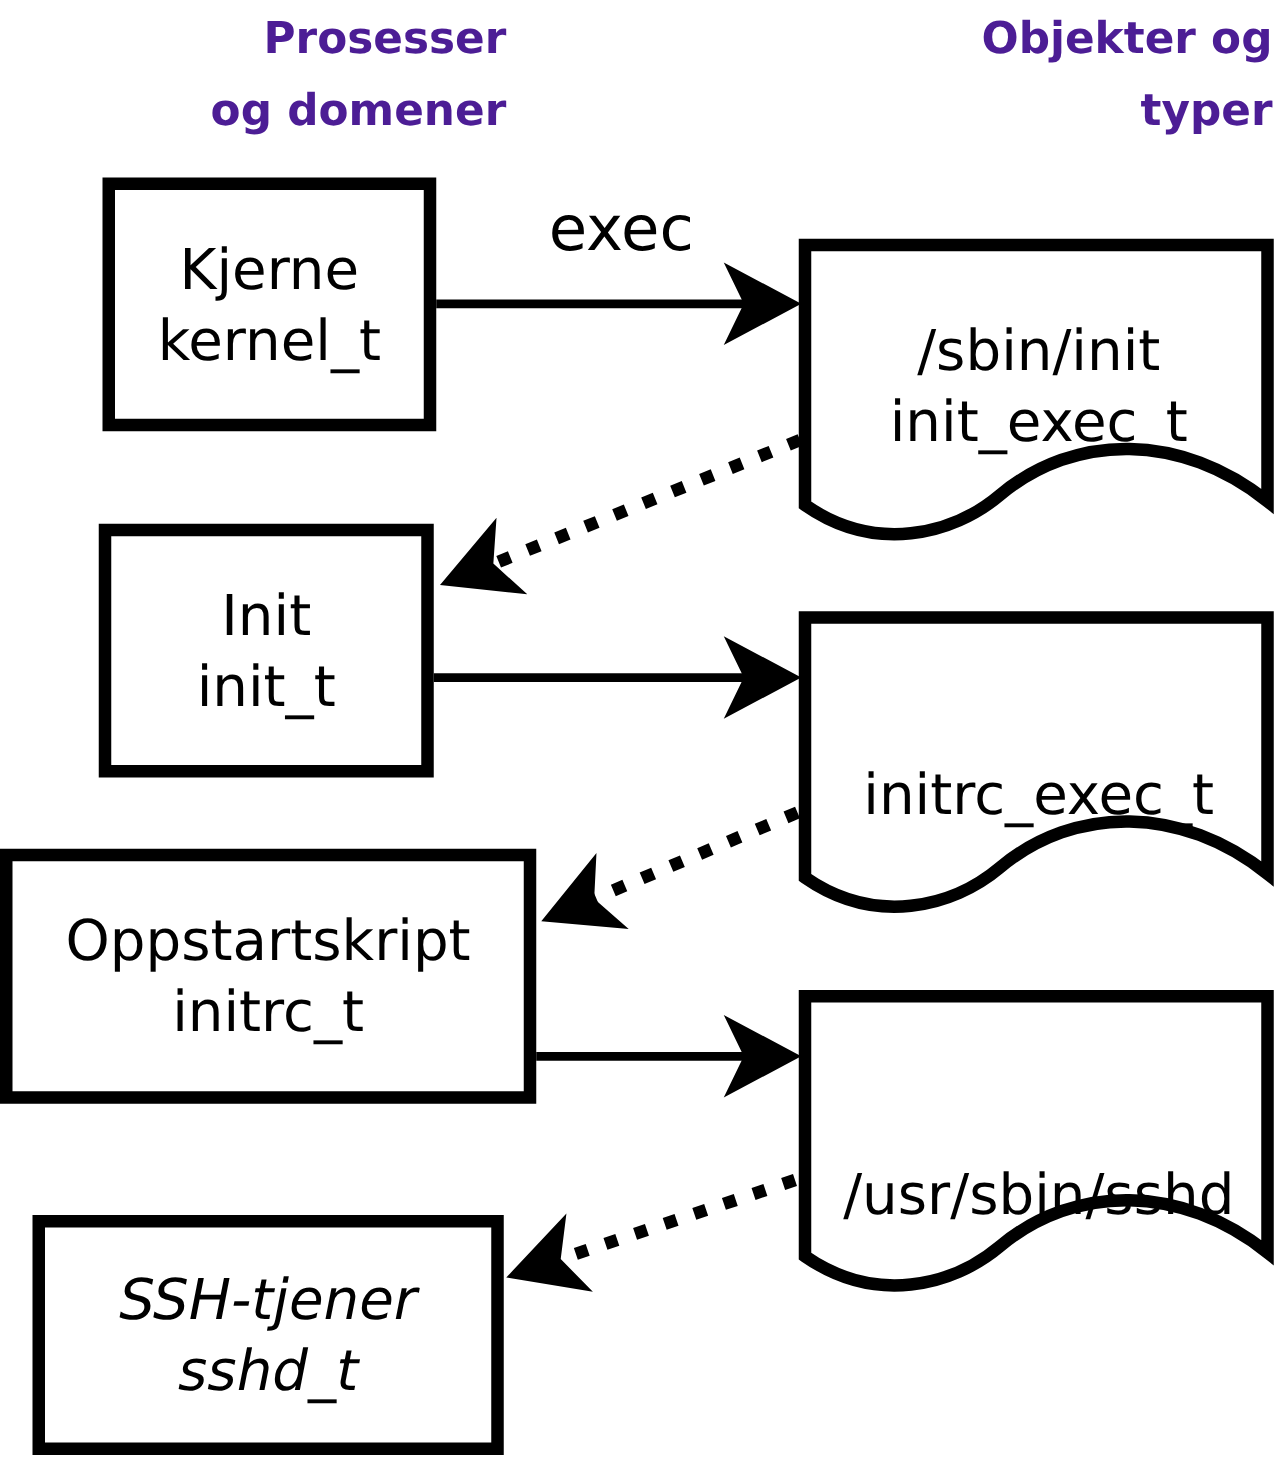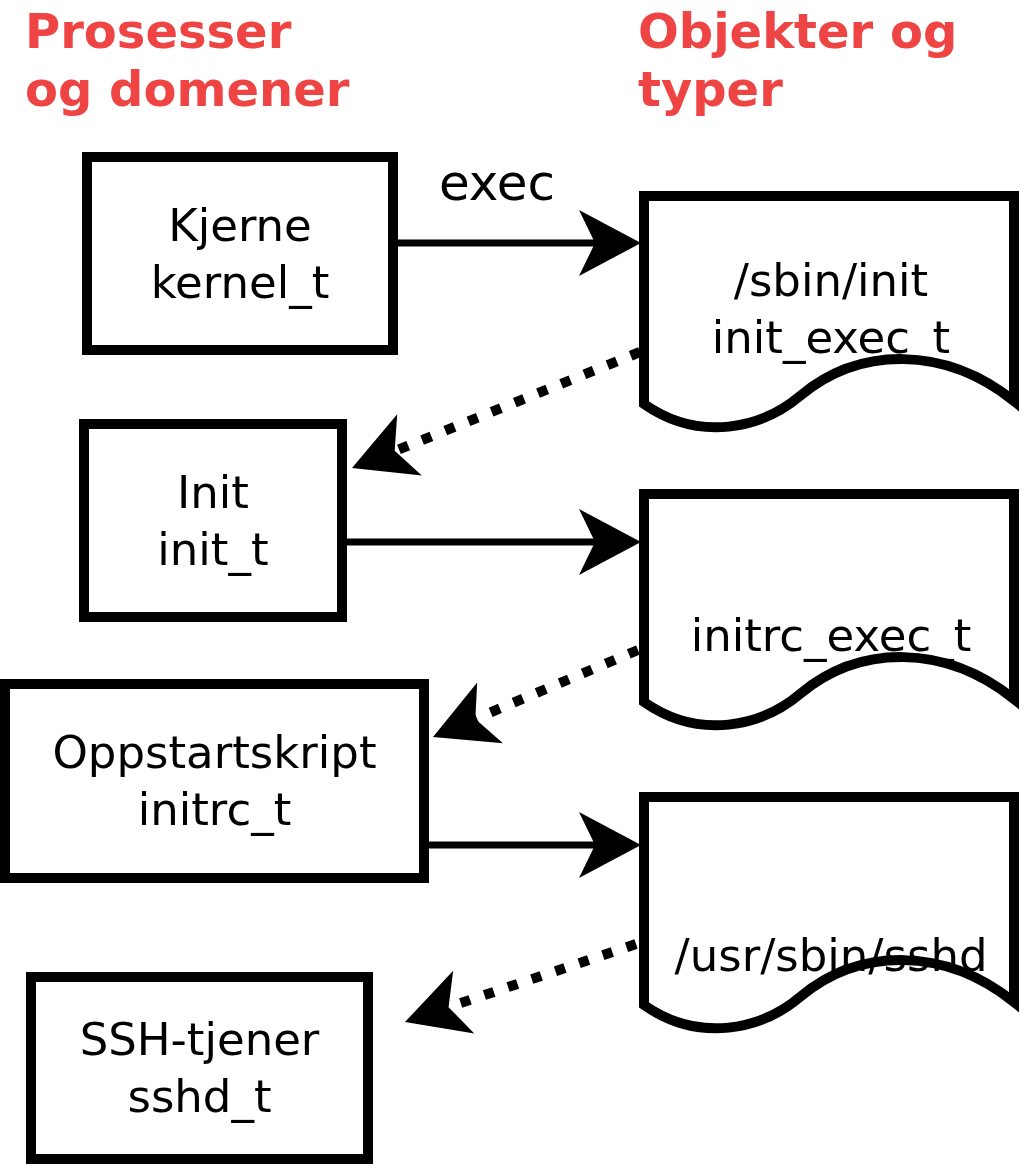--- a/index.html
+++ b/index.html
@@ -1,28 +1,28 @@
 <!DOCTYPE html>
 <html><head>
 <meta charset="utf-8">
 <style>
   html,body{margin:0;padding:0;background:#fff;}
   .canvas{position:relative;width:1024px;height:1173px;background:#fff;overflow:hidden;
           font-family:"DejaVu Sans","Liberation Sans",sans-serif;color:#000;}
   .overlay{position:absolute;left:0;top:0;width:1024px;height:1173px;}
-  .hdr{position:absolute;text-align:left;font-weight:bold;font-size:48px;line-height:58px;color:#ef4444;}
+  .hdr{position:absolute;text-align:right;font-weight:bold;font-size:35px;line-height:58px;color:#4c1d95;}
   #hdr-left{left:25px;top:2px;width:380px;}
   #hdr-right{left:638px;top:2px;width:380px;}
   .pbox{position:absolute;box-sizing:border-box;border:10px solid #000;background:#fff;
         display:flex;flex-direction:column;align-items:center;justify-content:center;
         text-align:center;font-size:45px;line-height:57px;}
-  #pbox-kernel{left:82px;top:152px;width:316px;height:203px;}
+  #pbox-kernel{left:82px;top:142px;width:267px;height:203px;}
   #pbox-init{left:79px;top:419px;width:268px;height:203px;}
   #pbox-initrc{left:0px;top:679px;width:429px;height:204px;}
-  #pbox-sshd{left:26px;top:972px;width:347px;height:192px;}
+  #pbox-sshd{left:26px;top:972px;width:377px;height:192px;font-style:italic;}
   .doctext{position:absolute;left:652px;width:358px;height:170px;
            display:flex;flex-direction:column;align-items:center;justify-content:flex-end;
            text-align:center;font-size:45px;line-height:57px;}
   #doctext-1{top:196px;}
   #doctext-2{top:494px;}
   #doctext-3{top:814px;}
   .edge-label{position:absolute;left:432px;top:156px;width:130px;text-align:center;
               font-size:50px;line-height:54px;}
   .txtline{display:block;}
 </style>

